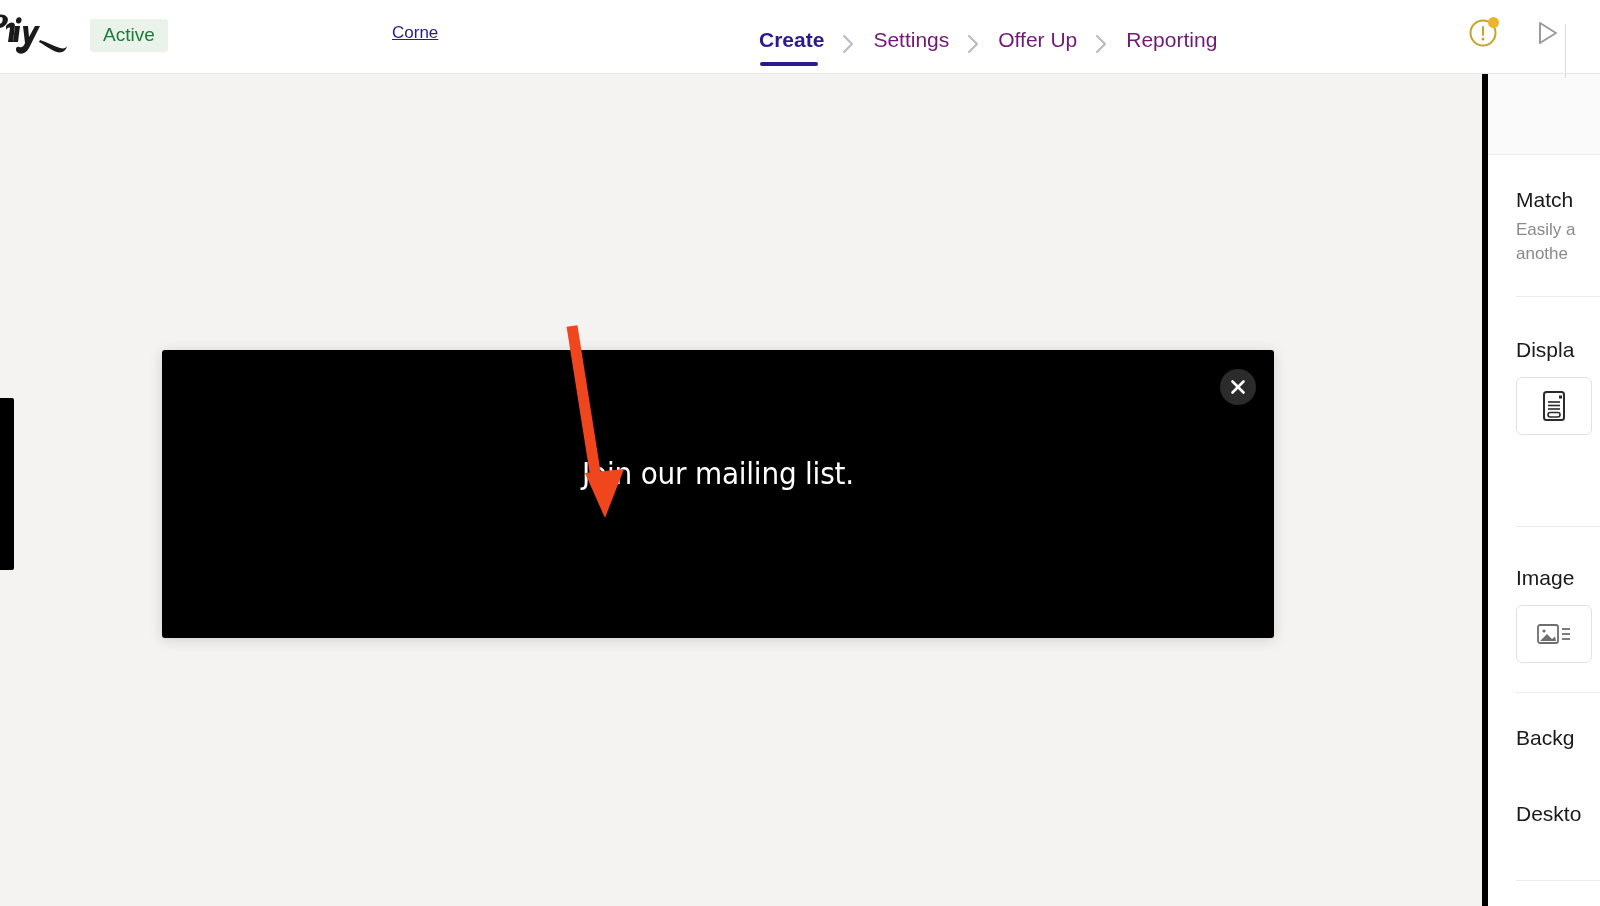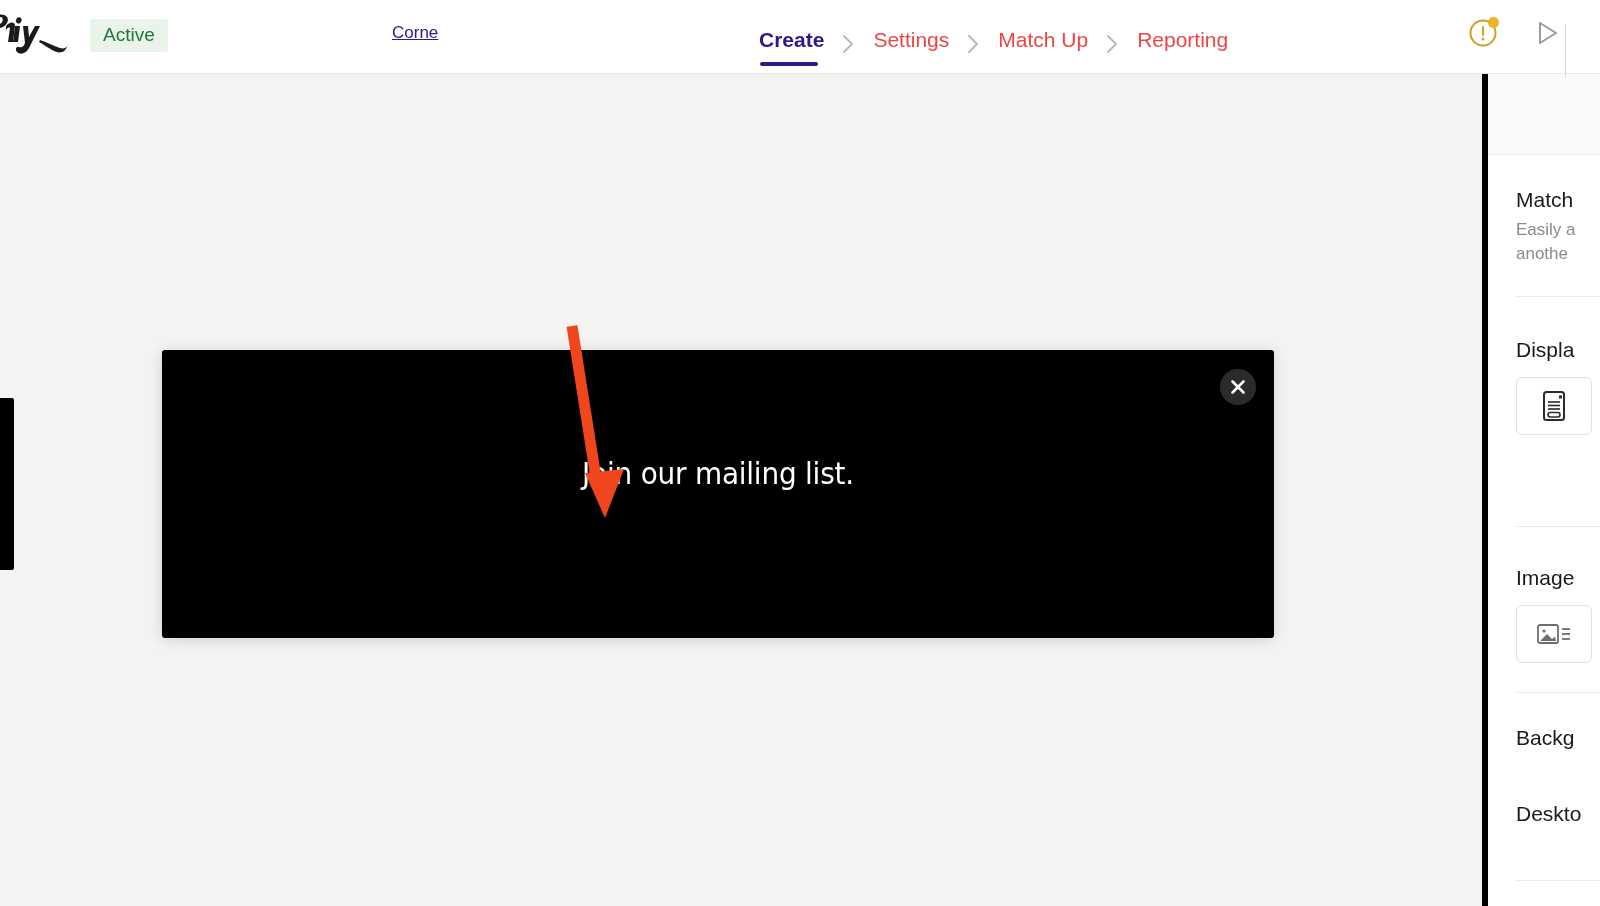--- a/index.html
+++ b/index.html
@@ -81,21 +81,21 @@
     top: 20px;
     display: flex;
     align-items: flex-end;
     gap: 0px;
     height: 34px;
   }
   .nav-item {
     position: relative;
     font-size: 21px;
     line-height: 28px;
-    color: #ef4444;
+    color: #701a75;
     white-space: nowrap;
     cursor: pointer;
     padding: 0 2px;
   }
   .nav-item.active {
     color: #2B1A8C;
     font-weight: bold;
   }
   .nav-underline {
     position: absolute;
@@ -317,21 +317,21 @@
         <svg width="13" height="20" viewBox="0 0 13 20">
             <path d="M2 2 L10 10 L2 18" stroke="#B9B9C4" stroke-width="2" fill="none" stroke-linecap="round" stroke-linejoin="round"></path>
           </svg>
       </span>
       <div class="nav-item">Settings</div>
       <span class="nav-chevron">
         <svg width="13" height="20" viewBox="0 0 13 20">
             <path d="M2 2 L10 10 L2 18" stroke="#B9B9C4" stroke-width="2" fill="none" stroke-linecap="round" stroke-linejoin="round"></path>
           </svg>
       </span>
-      <div class="nav-item">Match Up</div>
+      <div class="nav-item">Offer Up</div>
       <span class="nav-chevron">
         <svg width="13" height="20" viewBox="0 0 13 20">
             <path d="M2 2 L10 10 L2 18" stroke="#B9B9C4" stroke-width="2" fill="none" stroke-linecap="round" stroke-linejoin="round"></path>
           </svg>
       </span>
       <div class="nav-item">Reporting</div>
     </div>
     <div class="nav-underline"></div>
 
     <div class="header-actions">

